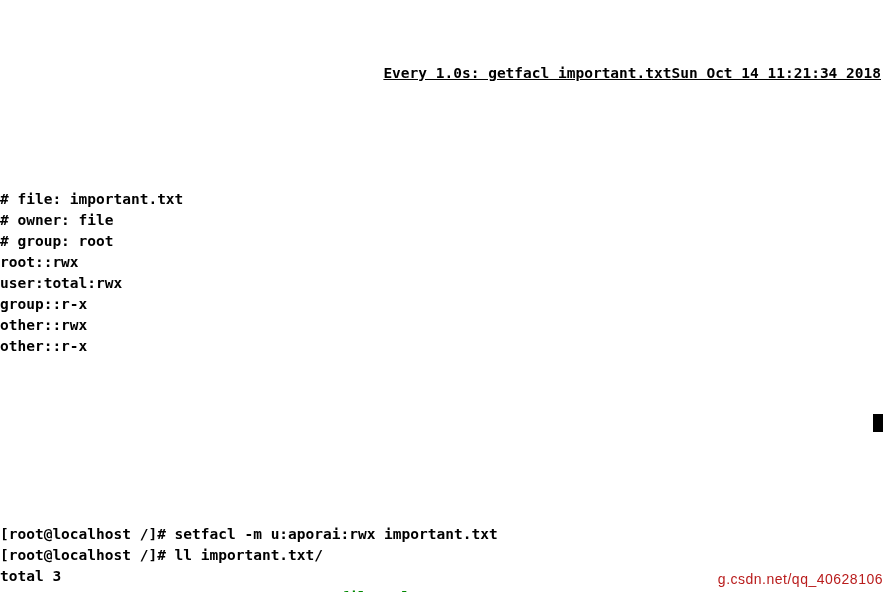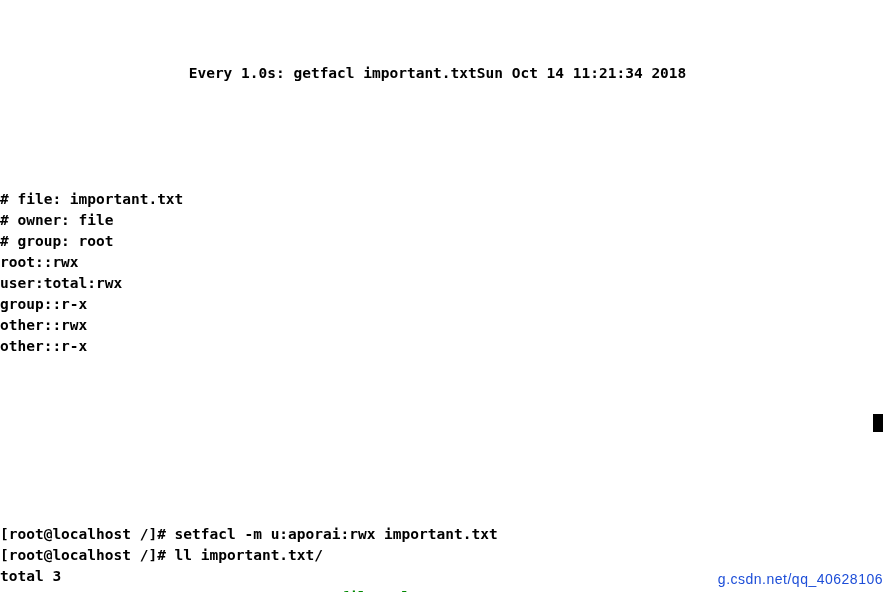--- a/index.html
+++ b/index.html
@@ -16,25 +16,26 @@
     font-weight: bold;
   }
   .terminal {
     white-space: pre;
     position: relative;
     width: 100%;
     height: 100%;
   }
   .top-line {
     display: flex;
-    justify-content: center;
+    justify-content: flex-end;
     width: 100%;
+    text-decoration: underline;
   }
   .top-left { }
-  .top-right { padding-right: 12px; }
+  .top-right { padding-right: 6px; }
   .acl-block { margin-top: 21px; }
   .divider-zone {
     position: absolute;
     top: 440px;
     left: 0;
     width: 100%;
   }
   .sep-row {
     height: 21px;
     display: flex;
@@ -46,21 +47,21 @@
     top: -26px;
     width: 10px;
     height: 18px;
     background: #000000;
   }
   .green { color: #008800; }
   .watermark {
     position: absolute;
     right: 4px;
     bottom: 2px;
-    color: #1d4ed8;
+    color: #b91c1c;
     font-size: 14px;
     font-weight: normal;
     font-family: Arial, sans-serif;
     letter-spacing: 0.5px;
   }
 </style>
 </head>
 <body>
 
 <div class="terminal">

